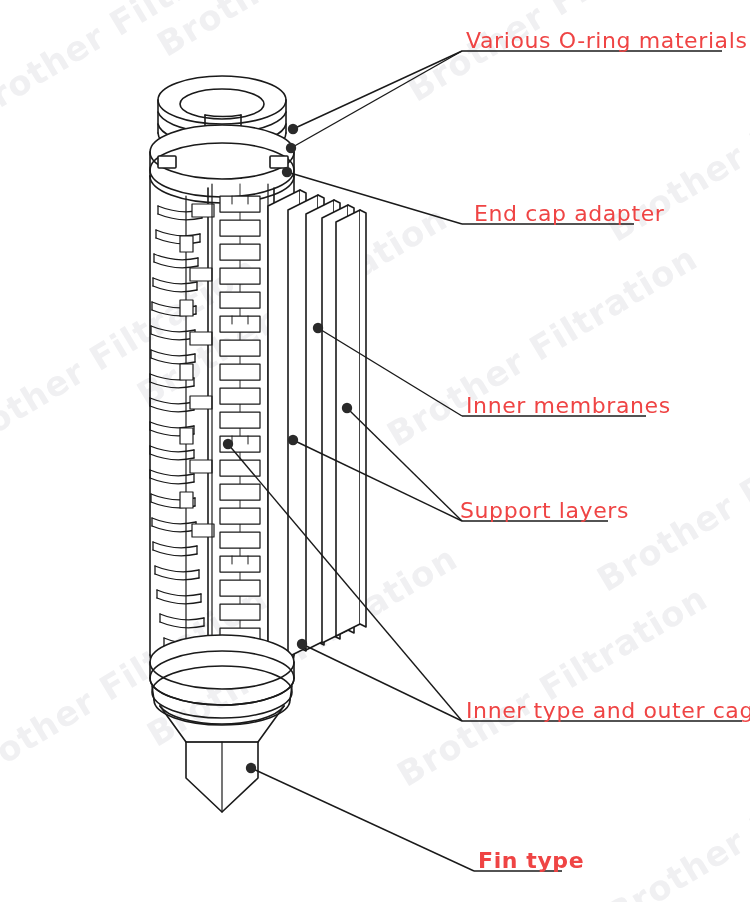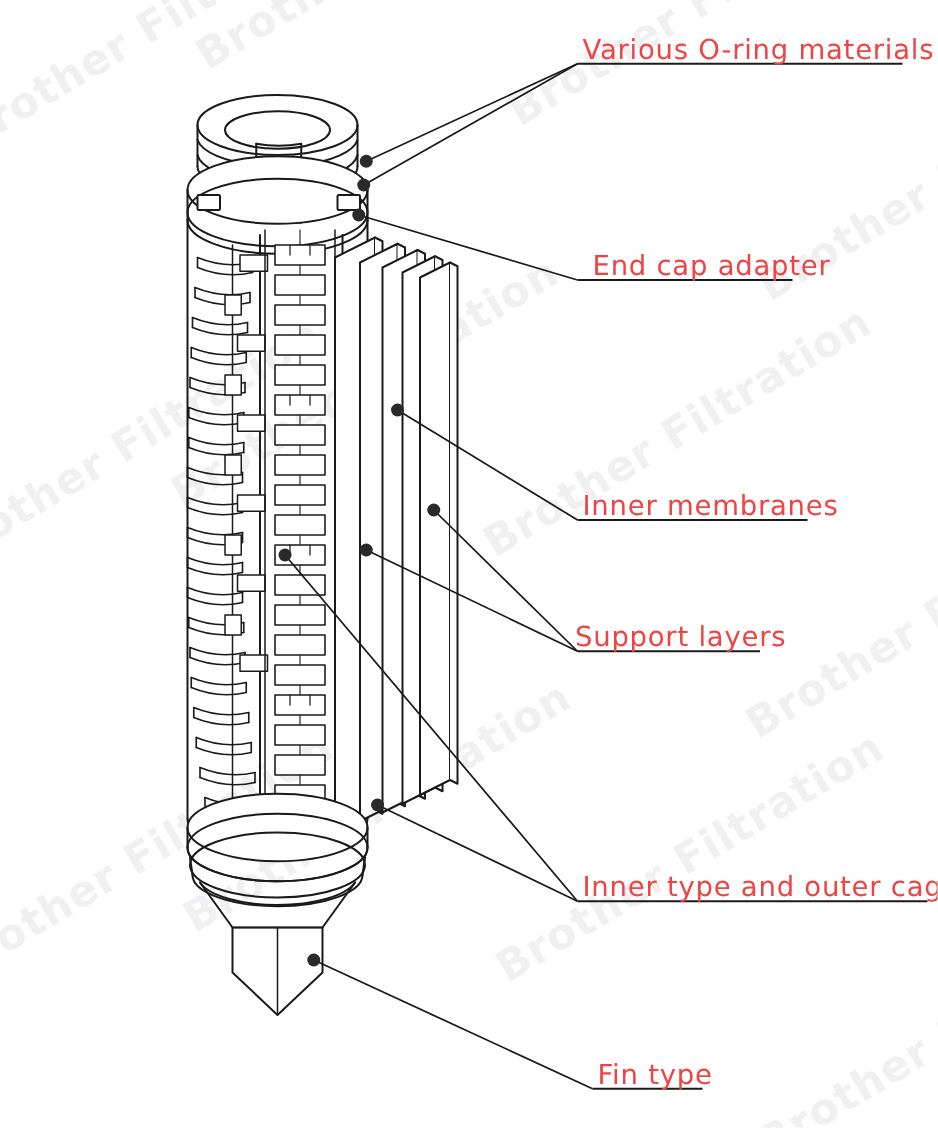--- a/index.html
+++ b/index.html
@@ -317,16 +317,16 @@
         <circle cx="251" cy="768" r="5.2" fill="#2a2a2a" stroke="none"></circle>
       </g>
   </svg>
 
   <div id="labels">
       <div class="lbl" style="left: 466px; top: 30px;">Various O-ring materials</div>
       <div class="lbl" style="left: 474px; top: 203px;">End cap adapter</div>
       <div class="lbl" style="left: 466px; top: 395px;">Inner membranes</div>
       <div class="lbl" style="left: 460px; top: 500px;">Support layers</div>
       <div class="lbl" style="left: 466px; top: 700px;">Inner type and outer cage</div>
-      <div class="lbl" style="left: 478px; top: 850px;">Fin type</div>
+      <div class="lbl" style="left: 478px; top: 850px; font-weight: bold;">Fin type</div>
     </div>
 
 </div>
 
 </body></html>

